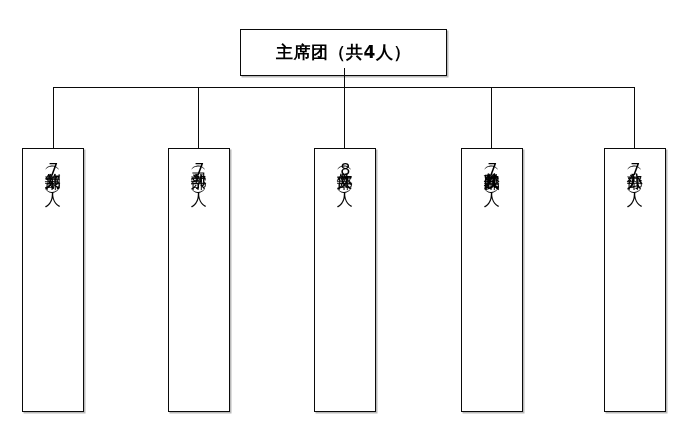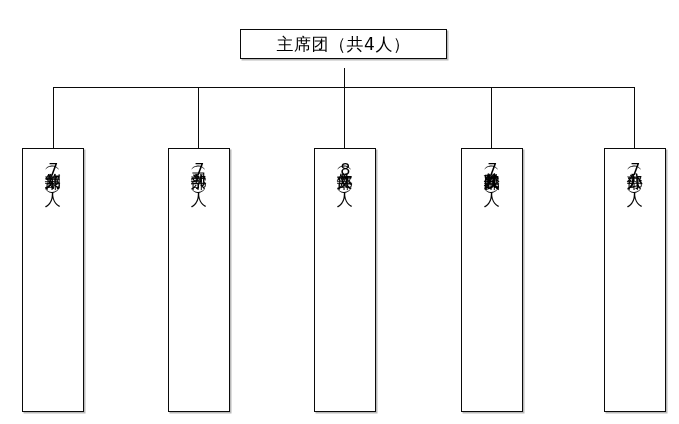--- a/index.html
+++ b/index.html
@@ -67,21 +67,21 @@
     background: #0a0a0a;
   }
   .conn-v { width: 1px; }
   .conn-h { height: 1px; }
 </style>
 </head>
 <body>
 
 <div id="chart-canvas">
 
-  <div class="node-box node-root" style="left:240px; top:29px; width:207px; height:30px;">
+  <div class="node-box node-root" style="left:240px; top:29px; width:207px; height:47px;font-weight:bold;">
     <span class="node-label">主席团（共4人）</span>
   </div>
 
   <div class="conn conn-v" style="left:344px; top:68px; height:20px;"></div>
 
   <div class="conn conn-h" style="left:53px; top:87px; width:582px;"></div>
 
   <div class="conn conn-v" style="left:53px; top:87px; height:61px;"></div>
   <div class="conn conn-v" style="left:198px; top:87px; height:61px;"></div>
   <div class="conn conn-v" style="left:344px; top:87px; height:61px;"></div>

